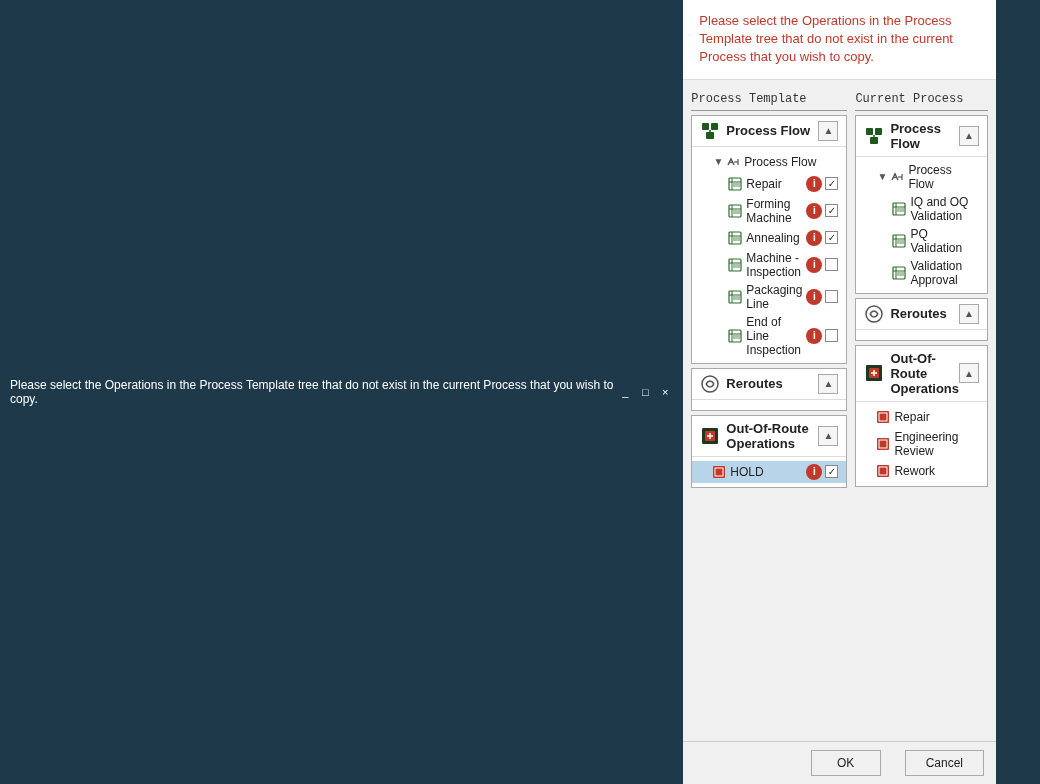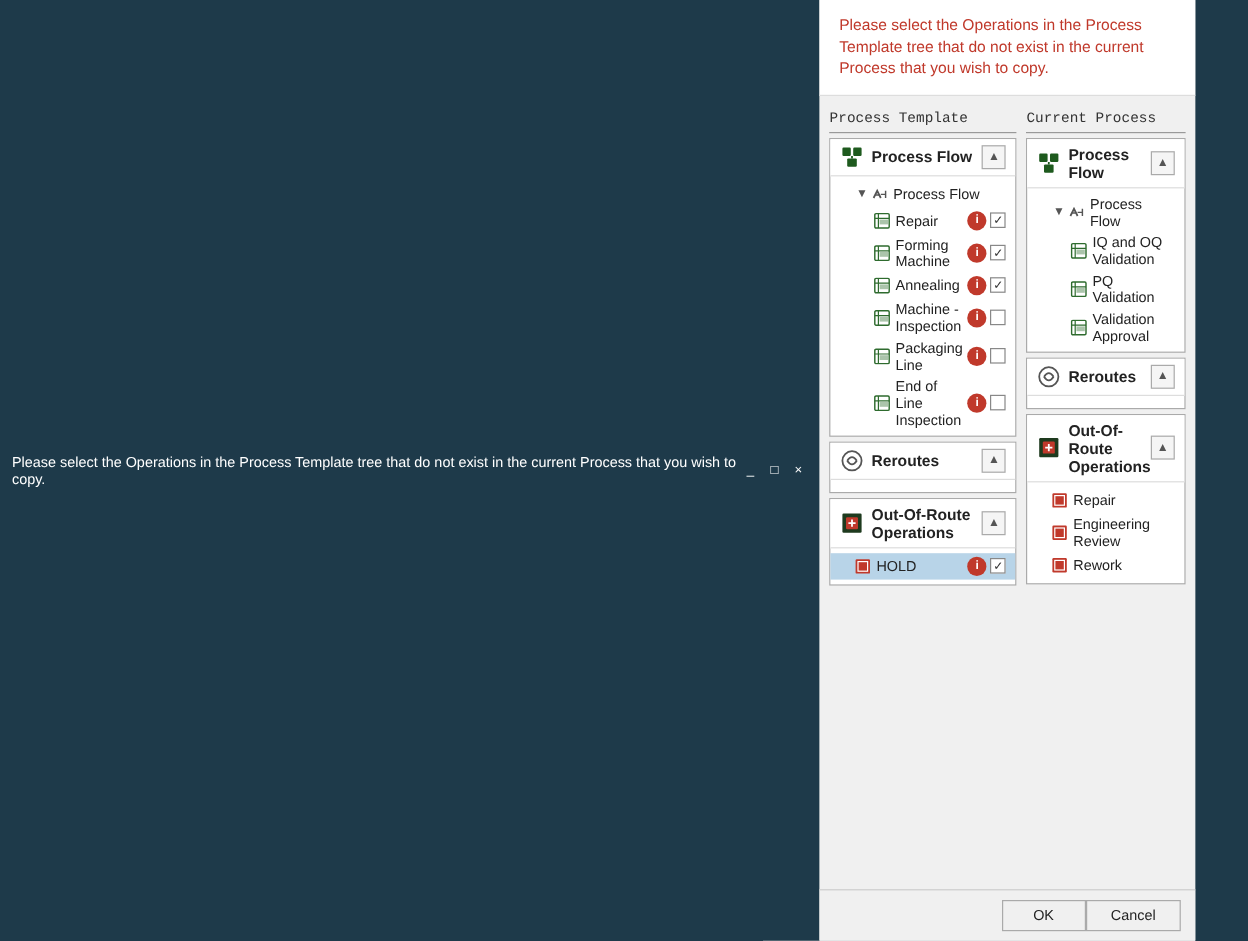--- a/index.html
+++ b/index.html
@@ -186,21 +186,21 @@
       font-size: 10px;
       color: #555;
       display: flex;
       align-items: center;
       justify-content: center;
     }
     .bottom-bar {
       padding: 8px 12px;
       display: flex;
       justify-content: flex-end;
-      gap: 0;
+      gap: 24px;
       background: #f0f0f0;
       border-top: 1px solid #ccc;
     }
     .btn {
       padding: 5px 20px;
       font-size: 12px;
       border: 1px solid #aaa;
       background: #f0f0f0;
       cursor: pointer;
       min-width: 70px;

